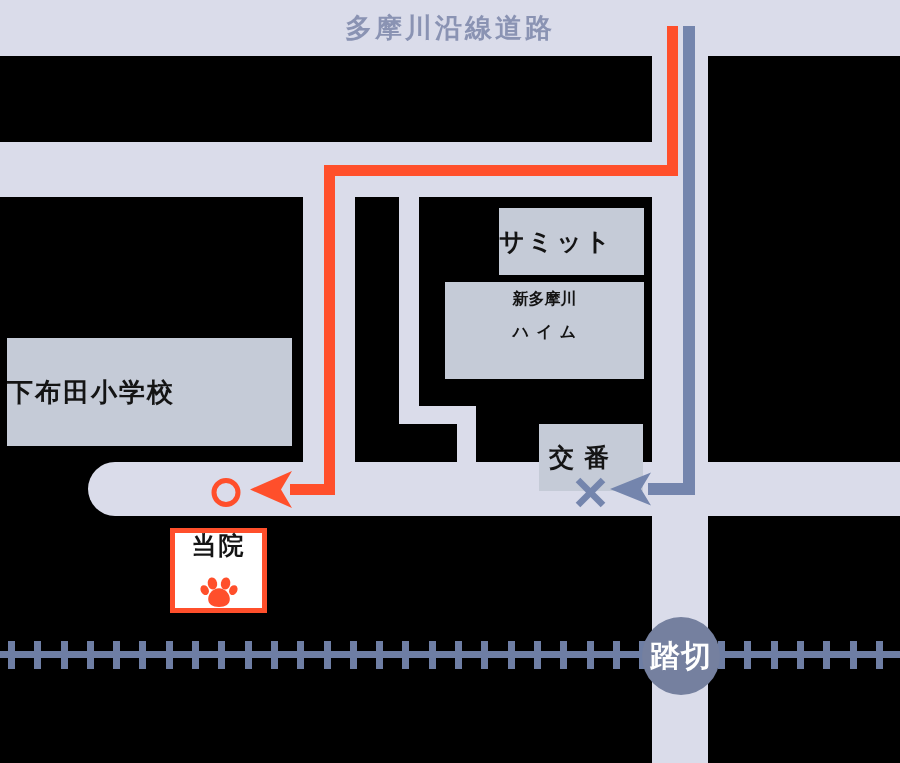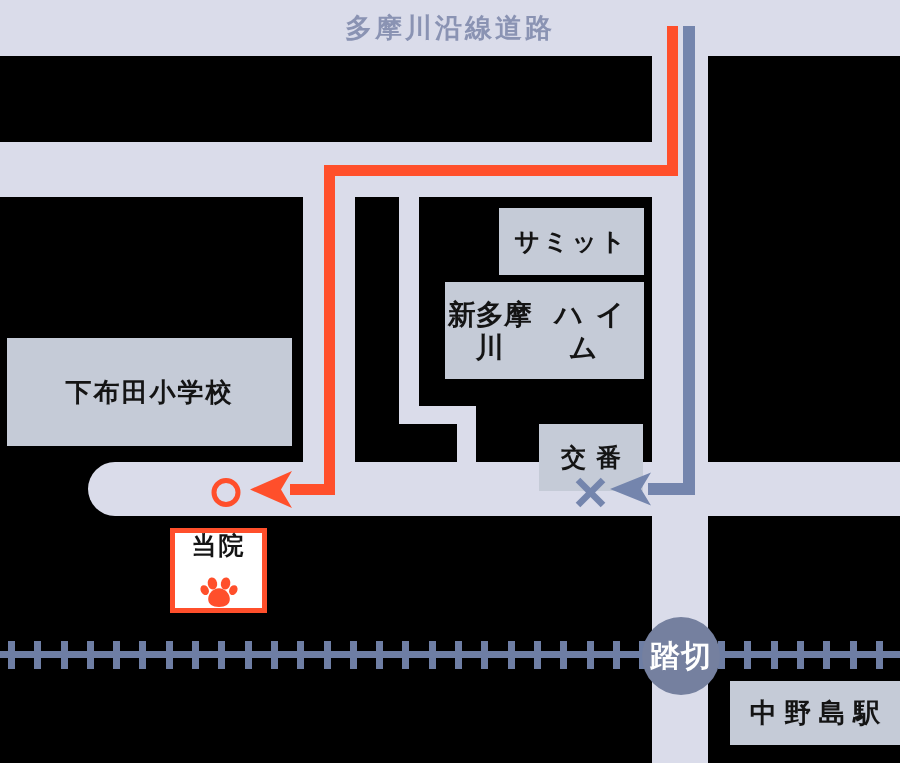--- a/index.html
+++ b/index.html
@@ -24,23 +24,23 @@
   #alley-low{left:457px;top:424px;width:19px;height:39px;}
   #road-3{left:88px;top:462px;width:812px;height:54px;border-radius:27px 0 0 27px;}
 
   
   .rail-line{position:absolute;left:0;top:651px;width:900px;height:7px;background:var(--railway);}
   .rail-ticks{position:absolute;left:8px;top:641px;width:886px;height:28px;
       background:repeating-linear-gradient(90deg,var(--railway) 0 7px,transparent 7px 26.3px);}
 
   
   .bldg{position:absolute;background:var(--building);color:var(--ink);font-weight:bold;
-        display:flex;align-items:center;justify-content:center;text-align:center;}
+        display:flex;align-items:center;justify-content:flex-start;text-align:center;}
   #b-summit{left:499px;top:208px;width:145px;height:67px;font-size:25px;letter-spacing:3px;}
-  #b-heim{left:445px;top:282px;width:199px;height:97px;font-size:28px;flex-direction:row;line-height:33px;}
+  #b-heim{left:445px;top:282px;width:199px;height:97px;font-size:16px;flex-direction:column;line-height:33px;}
   #b-heim .l2{letter-spacing:.45em;text-indent:.45em;}
   #b-koban{left:539px;top:386px;width:104px;height:67px;font-size:25px;letter-spacing:.4em;text-indent:.4em;margin-top:38px;}
   #b-school{left:7px;top:338px;width:285px;height:108px;font-size:26px;letter-spacing:2px;}
   #b-station{left:730px;top:681px;width:170px;height:64px;font-size:27px;letter-spacing:.28em;text-indent:.28em;}
 
   
   svg.routes{position:absolute;left:0;top:0;width:900px;height:763px;pointer-events:none;}
   .r-orange{stroke:var(--orange);stroke-width:11;fill:none;}
   .a-orange{fill:var(--orange);}
   .r-slate{stroke:var(--slate);stroke-width:12;fill:none;}
@@ -86,23 +86,20 @@
   <div class="bldg" id="b-heim">
     <div>新多摩川</div>
     <div class="l2">ハイム</div>
   </div>
   <div class="bldg" id="b-koban">
     <span>交番</span>
   </div>
   <div class="bldg" id="b-school">
     <span>下布田小学校</span>
   </div>
-  <div class="bldg" id="b-station">
-    <span>中野島駅</span>
-  </div>
 
   <svg class="routes" viewBox="0 0 900 763">
     <path class="r-slate" d="M689 26 V489 H648"></path>
     <polygon class="a-slate" points="610,489 651,472.5 641,489 651,505.5"></polygon>
     <path class="r-orange" d="M672.5 26 V170.5 H329.5 V489.5 H290"></path>
     <polygon class="a-orange" points="250,489.5 292,471 281,489.5 292,508"></polygon>
     <circle class="ok-ring" cx="226" cy="492.5" r="12"></circle>
     <g>
       <line class="ng-x" x1="578" y1="480" x2="603" y2="505"></line>
       <line class="ng-x" x1="603" y1="480" x2="578" y2="505"></line>

